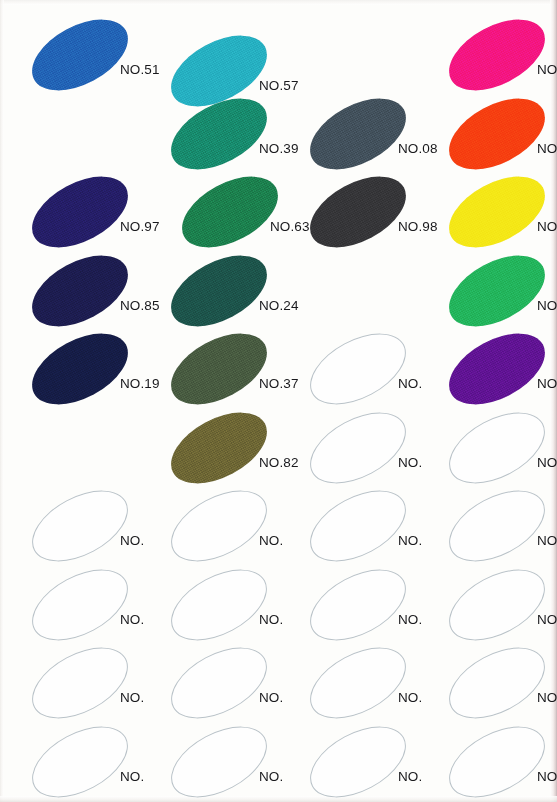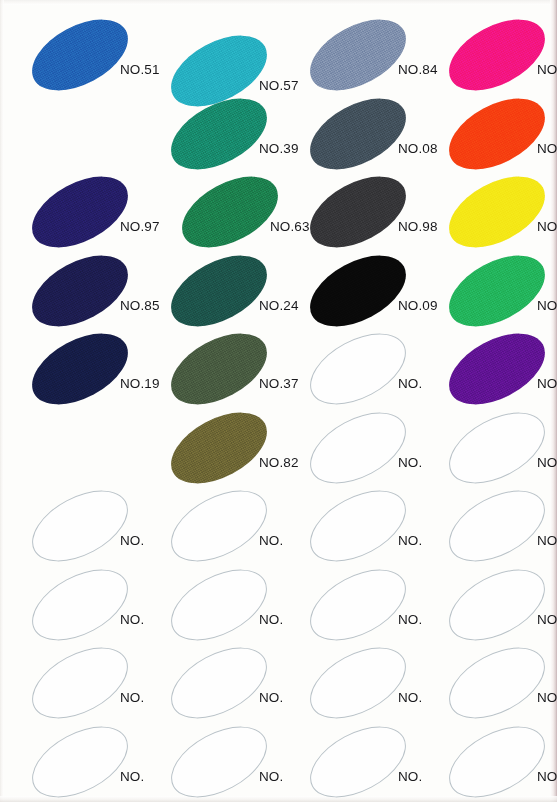--- a/index.html
+++ b/index.html
@@ -134,26 +134,20 @@
           <div class="swatch filled" title="NO.51" style="background: rgb(33, 97, 180);"></div>
         </div>
         <div class="label">NO.51</div>
       </div>
       <div class="cell" style="left: 159px; top: 32px;">
         <div class="swatch-wrap">
           <div class="swatch filled" title="NO.57" style="background: rgb(37, 174, 192);"></div>
         </div>
         <div class="label">NO.57</div>
       </div>
-      <div class="cell" style="left: 298px; top: 16px;">
-        <div class="swatch-wrap">
-          <div class="swatch filled" title="NO.84" style="background: rgb(124, 141, 171);"></div>
-        </div>
-        <div class="label">NO.84</div>
-      </div>
       <div class="cell" style="left: 437px; top: 16px;">
         <div class="swatch-wrap">
           <div class="swatch filled" title="NO.913" style="background: rgb(244, 21, 126);"></div>
         </div>
         <div class="label">NO.913</div>
       </div>
       <div class="cell" style="left: 159px; top: 94.5px;">
         <div class="swatch-wrap">
           <div class="swatch filled" title="NO.39" style="background: rgb(23, 136, 107);"></div>
         </div>
@@ -199,26 +193,20 @@
         <div class="swatch-wrap">
           <div class="swatch filled" title="NO.85" style="background: rgb(28, 28, 78);"></div>
         </div>
         <div class="label">NO.85</div>
       </div>
       <div class="cell" style="left: 159px; top: 251.5px;">
         <div class="swatch-wrap">
           <div class="swatch filled" title="NO.24" style="background: rgb(28, 82, 73);"></div>
         </div>
         <div class="label">NO.24</div>
-      </div>
-      <div class="cell" style="left: 298px; top: 251.5px;">
-        <div class="swatch-wrap">
-          <div class="swatch filled" title="NO.09" style="background: rgb(9, 9, 9);"></div>
-        </div>
-        <div class="label">NO.09</div>
       </div>
       <div class="cell" style="left: 437px; top: 251.5px;">
         <div class="swatch-wrap">
           <div class="swatch filled" title="NO.924" style="background: rgb(34, 179, 90);"></div>
         </div>
         <div class="label">NO.924</div>
       </div>
       <div class="cell" style="left: 20px; top: 330px;">
         <div class="swatch-wrap">
           <div class="swatch filled" title="NO.19" style="background: rgb(21, 28, 69);"></div>

